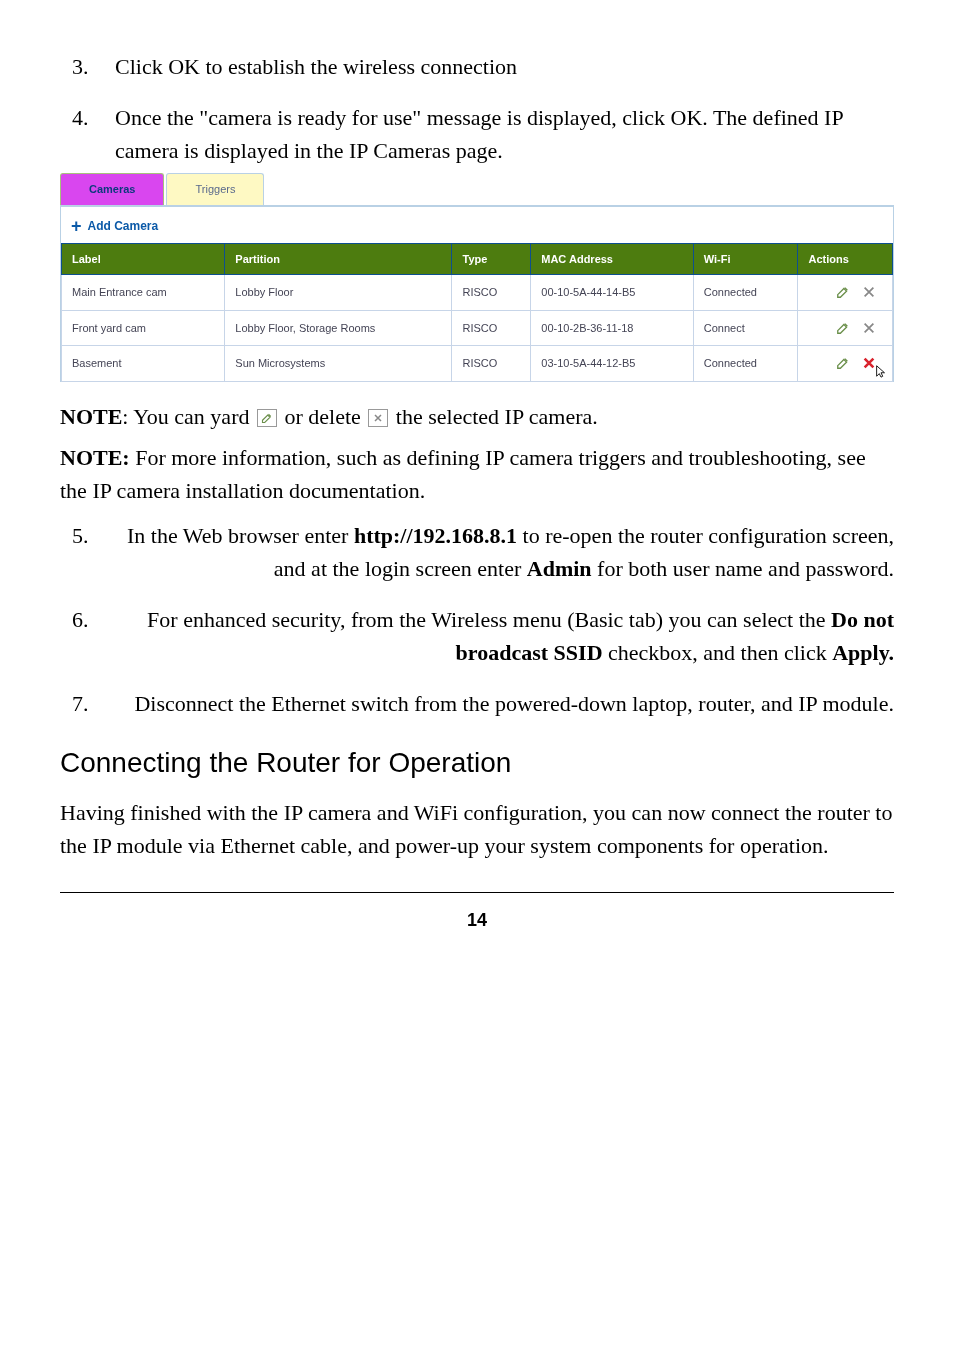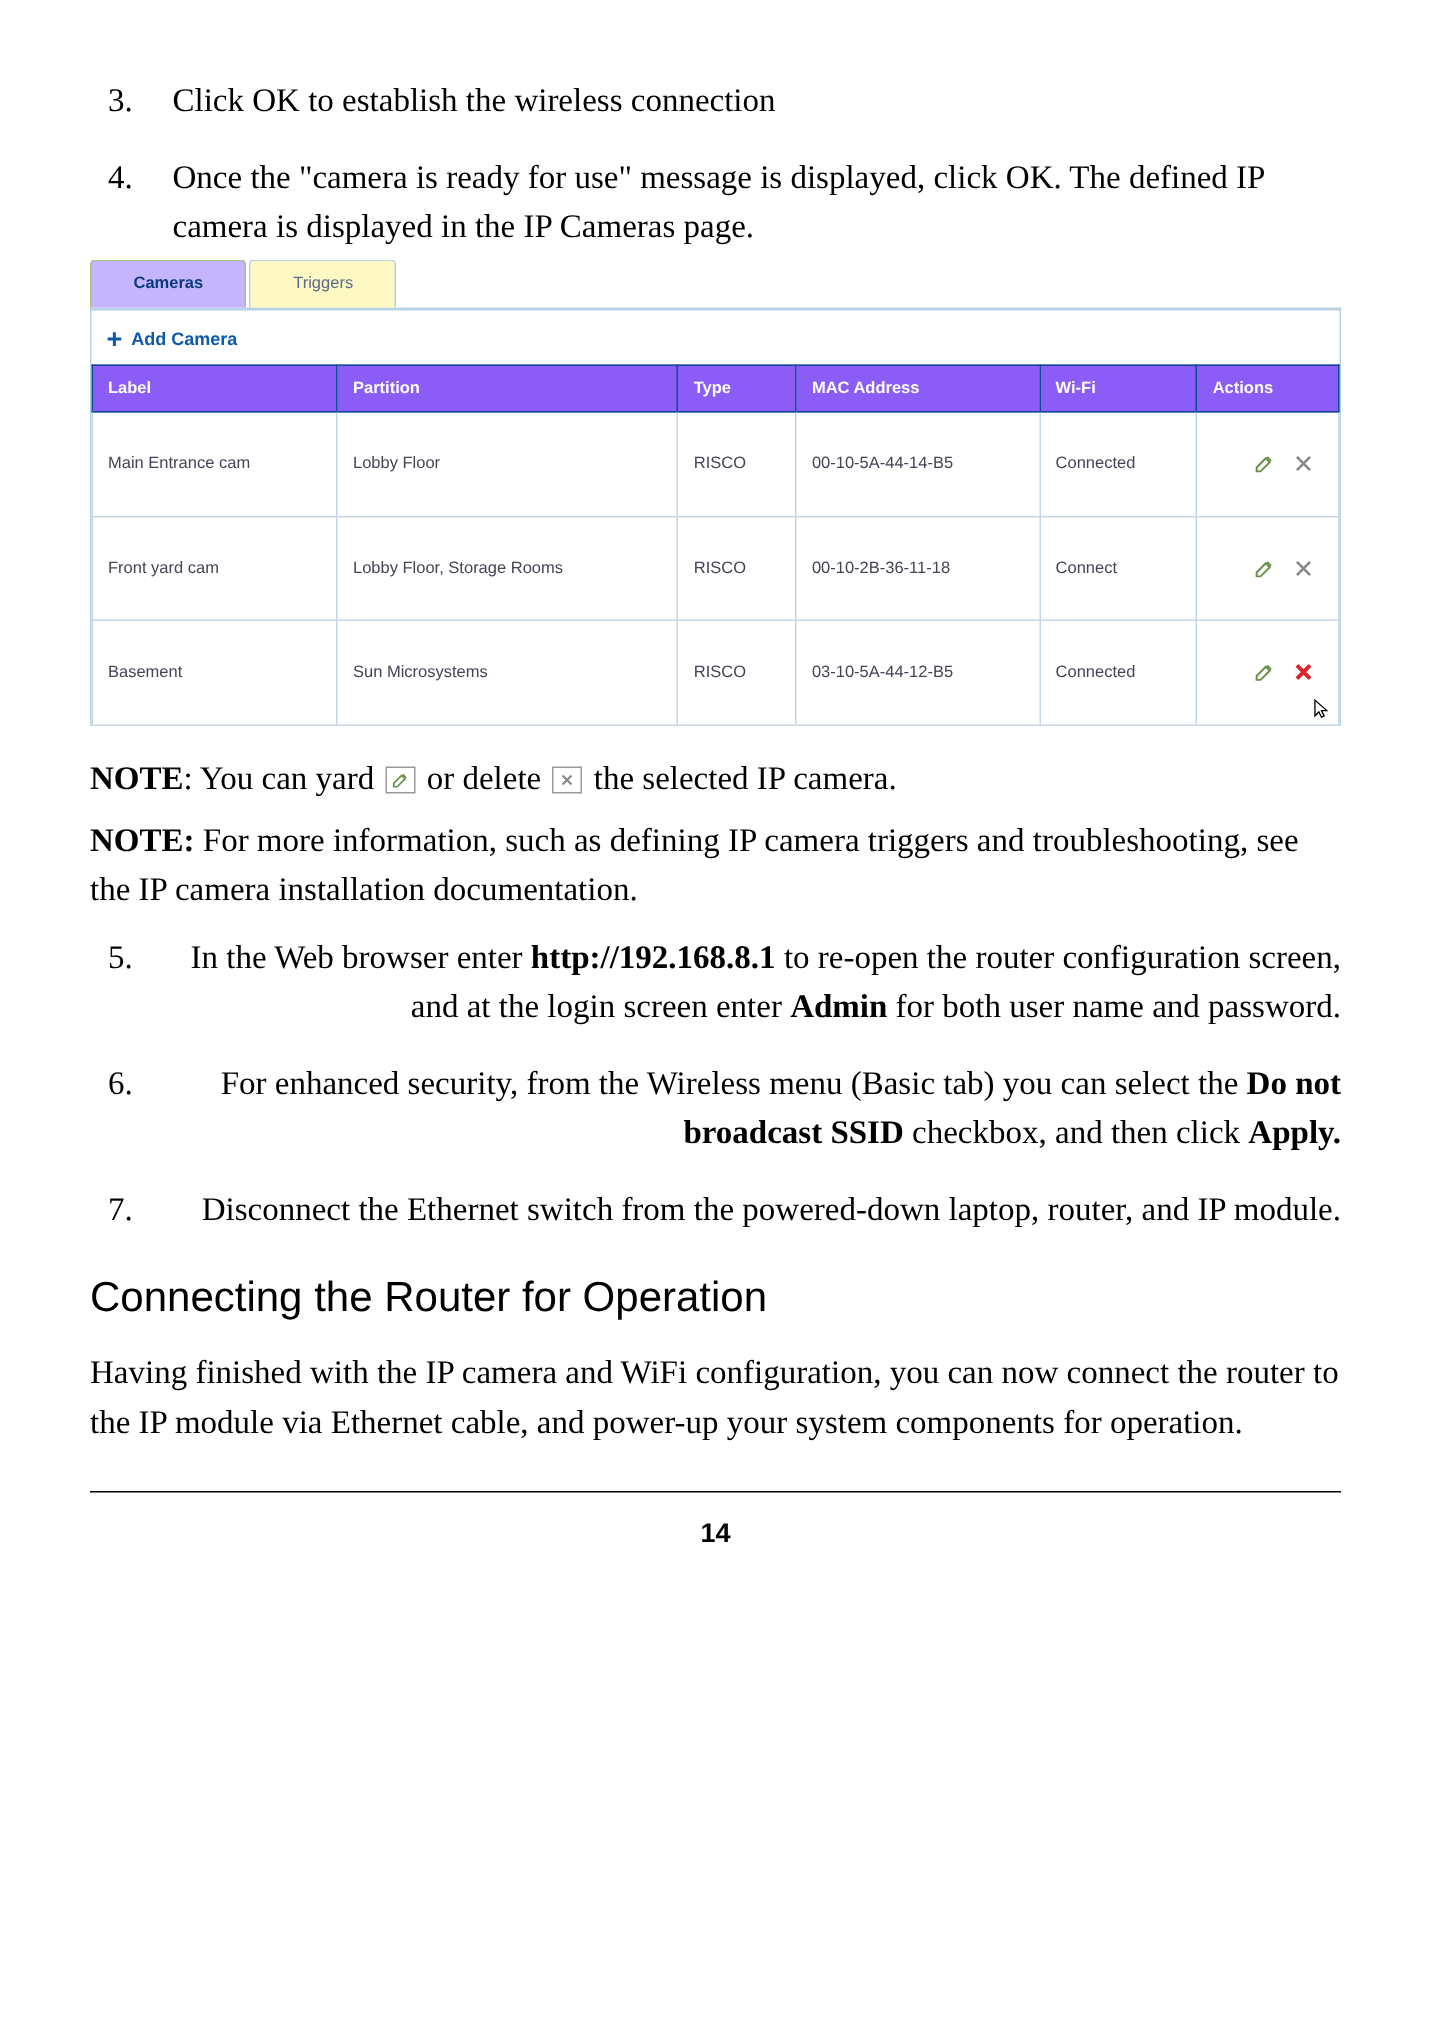--- a/index.html
+++ b/index.html
@@ -66,21 +66,21 @@
       padding: 7px 28px;
       border: 1px solid #b9d1e5;
       border-bottom: none;
       background: #fef9c3;
       color: #5a6a8c;
       border-top-left-radius: 3px;
       border-top-right-radius: 3px;
       margin-right: 2px;
     }
     .tab.active {
-      background: #c4b5fd;
+      background: #d946ef;
       color: #0d3a7d;
       font-weight: bold;
       border-color: #a7c17d;
     }
     .panel-border {
       border: 1px solid #b9d1e5;
       border-top: 2px solid #b9d1e5;
       padding: 10px 0 0 0;
       border-bottom: none;
     }
@@ -101,29 +101,29 @@
       margin-right: 6px;
       line-height: 12px;
     }
     table.cam-table {
       width: 100%;
       border-collapse: collapse;
       font-family: Arial, Helvetica, sans-serif;
       font-size: 11px;
     }
     table.cam-table th {
-      background: #8b5cf6;
+      background: #4d7c0f;
       color: #fff;
       text-align: left;
       padding: 7px 10px;
       border: 1px solid #0d4f8e;
       font-weight: bold;
     }
     table.cam-table td {
-      padding: 26px 10px;
+      padding: 9px 10px;
       border: 1px solid #c7d5e8;
       color: #445;
       vertical-align: middle;
     }
     .wifi-conn { color: #445; }
     .wifi-link { color: #1a6dc2; cursor: pointer; }
     .action-cell {
       display: flex;
       align-items: center;
       gap: 12px;

